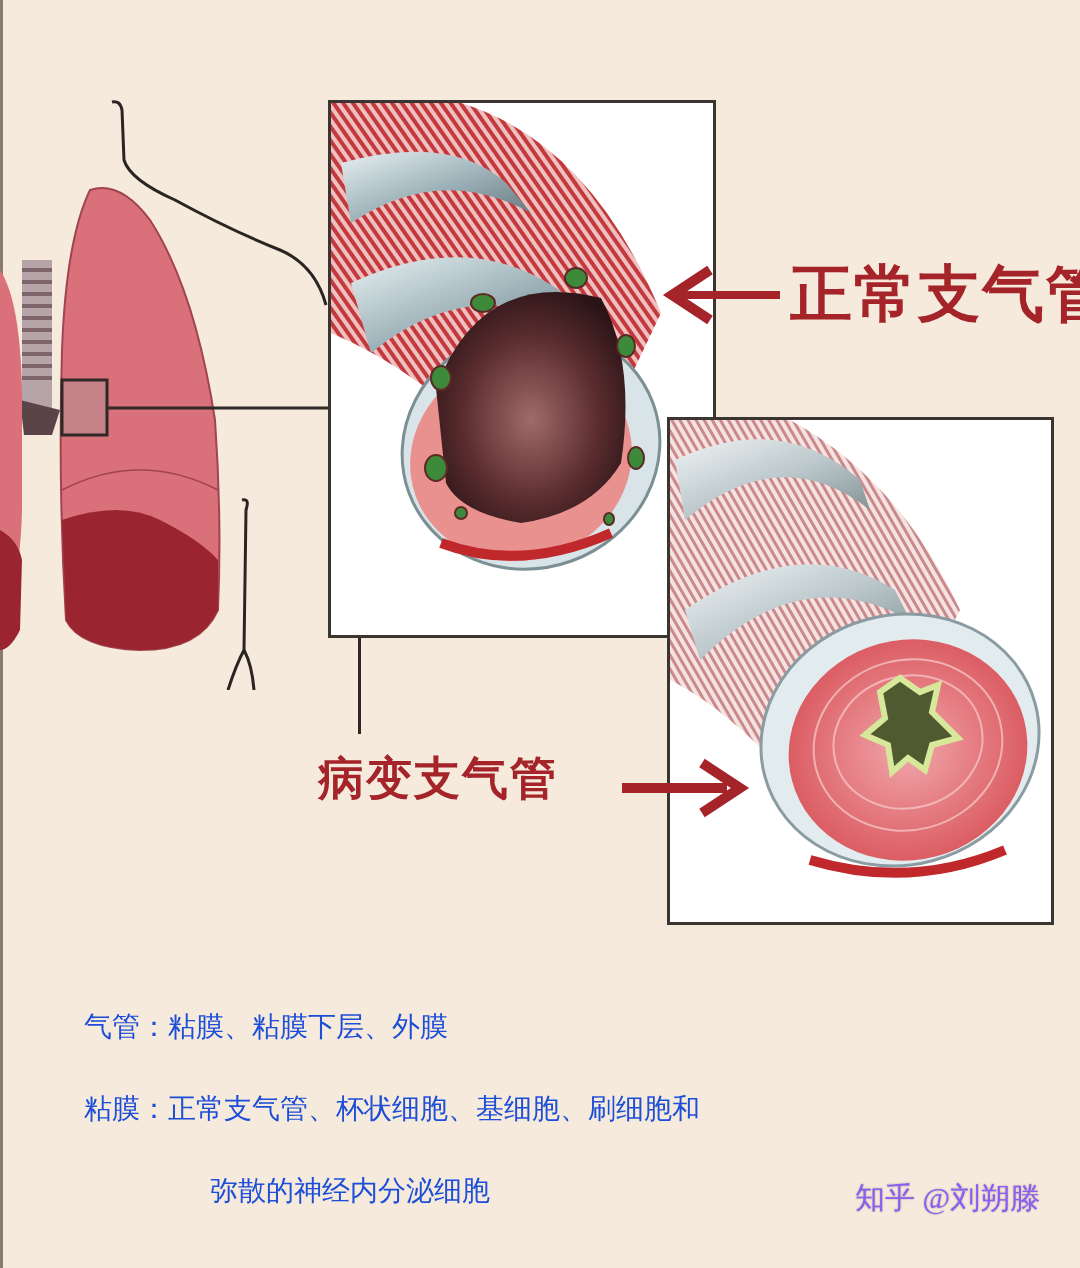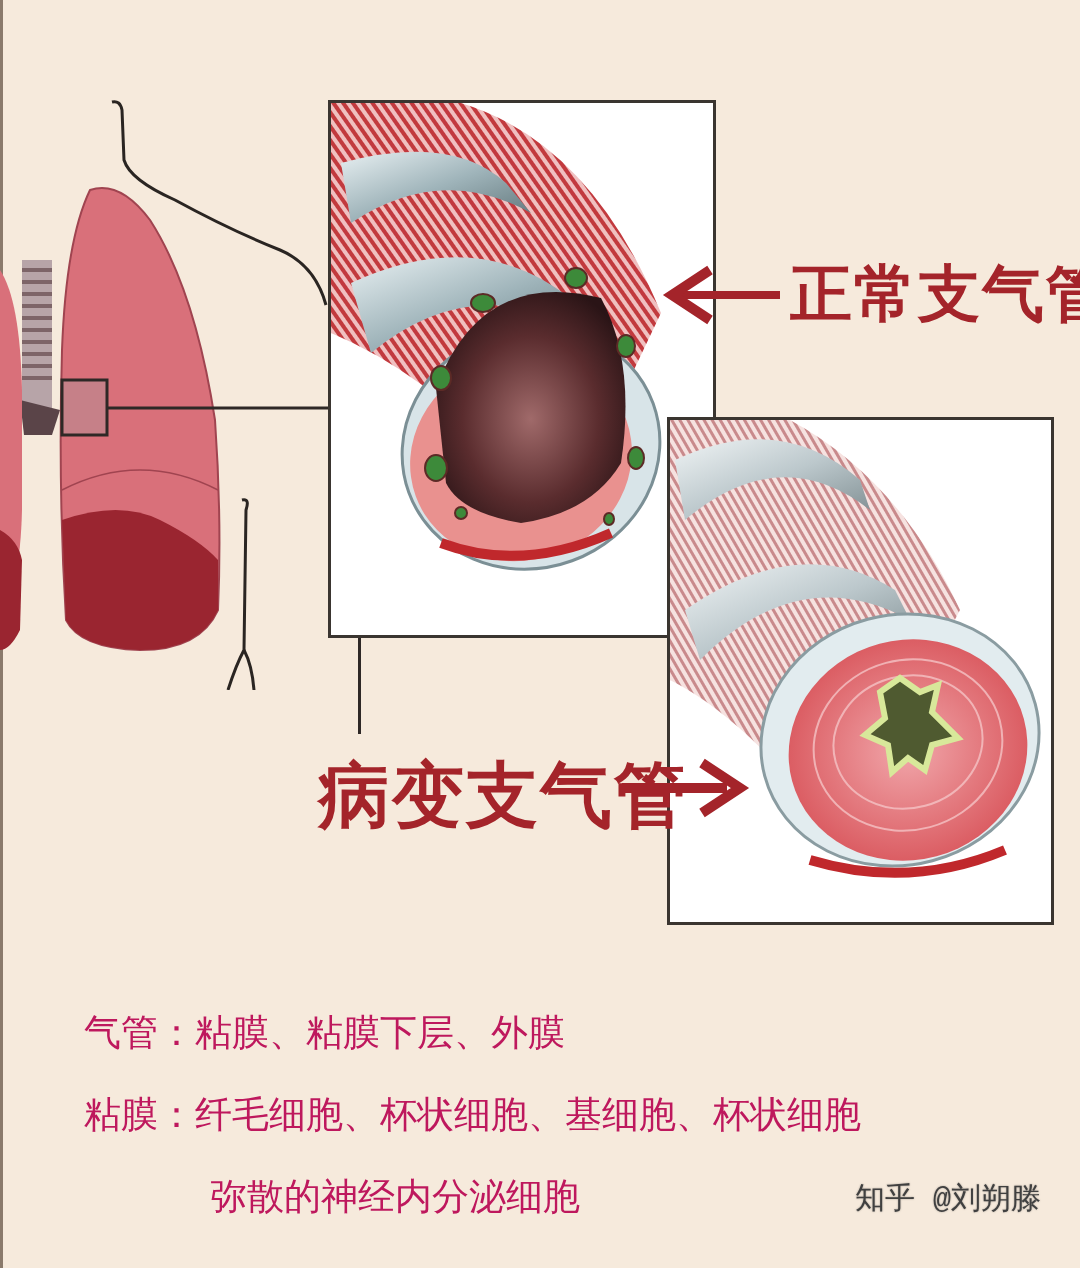--- a/index.html
+++ b/index.html
@@ -9,27 +9,27 @@
     font-family: "DejaVu Sans", sans-serif;
   }
   .left-edge { position: absolute; left: 0; top: 0; width: 3px; height: 100%; background: #8a7a6c; }
   .abs { position: absolute; }
   .panel { position: absolute; background: #ffffff; border: 3px solid #3a3530; box-sizing: border-box; }
   .label-red {
     position: absolute; color: #a4242a; font-size: 64px; font-weight: bold; letter-spacing: 2px;
     font-family: "DejaVu Serif", serif; white-space: nowrap;
   }
   .caption {
-    position: absolute; color: #be185d; font-size: 37px; white-space: nowrap;
+    position: absolute; color: #1d4ed8; font-size: 28px; white-space: nowrap;
     font-family: "DejaVu Sans", sans-serif;
   }
   .watermark {
-    position: absolute; color: #404040; font-size: 30px; white-space: nowrap;
+    position: absolute; color: #8b5cf6; font-size: 30px; white-space: nowrap;
     text-shadow: 0 0 2px rgba(0,0,0,0.35);
-    font-family: Liberation Mono, monospace;
+    font-family: Liberation Serif, serif;
   }
   svg { display: block; }
 </style>
 </head>
 <body>
 
 <div class="left-edge"></div>
 
 <div class="abs" style="left:0;top:90px;width:340px;height:600px;">
   <svg width="340" height="600" viewBox="0 0 340 600">
@@ -141,29 +141,29 @@
 <div class="abs" style="left:358px;top:638px;width:3px;height:96px;background:#2e2826;"></div>
 
 <div class="abs" style="left:660px;top:265px;width:130px;height:60px;">
   <svg width="130" height="60" viewBox="0 0 130 60">
     <line x1="20" y1="30" x2="120" y2="30" stroke="#a4242a" stroke-width="8"></line>
     <polyline points="50,5 12,30 50,55" fill="none" stroke="#a4242a" stroke-width="10"></polyline>
   </svg>
 </div>
 <div class="label-red" style="left:790px;top:252px;font-size:62px;">正常支气管</div>
 
-<div class="label-red" style="left:318px;top:748px;font-size:72px;">病变支气管</div>
+<div class="label-red" style="left:318px;top:748px;font-size:46px;">病变支气管</div>
 <div class="abs" style="left:622px;top:758px;width:130px;height:60px;">
   <svg width="130" height="60" viewBox="0 0 130 60">
     <line x1="0" y1="30" x2="105" y2="30" stroke="#a4242a" stroke-width="10"></line>
     <polyline points="80,5 118,30 80,55" fill="none" stroke="#a4242a" stroke-width="10"></polyline>
   </svg>
 </div>
 
 <div class="caption" style="left:84px;top:1008px;">
   <span>气管：</span><span>粘膜、粘膜下层、外膜</span>
 </div>
 <div class="caption" style="left:84px;top:1090px;">
-  <span>粘膜：</span><span>纤毛细胞、杯状细胞、基细胞、杯状细胞</span>
+  <span>粘膜：</span><span>正常支气管、杯状细胞、基细胞、刷细胞和</span>
 </div>
 <div class="caption" style="left:210px;top:1160px;margin-top:12px;">弥散的神经内分泌细胞</div>
 
 <div class="watermark" style="left:855px;top:1178px;">知乎 @刘朔滕</div>
 
 </body></html>

